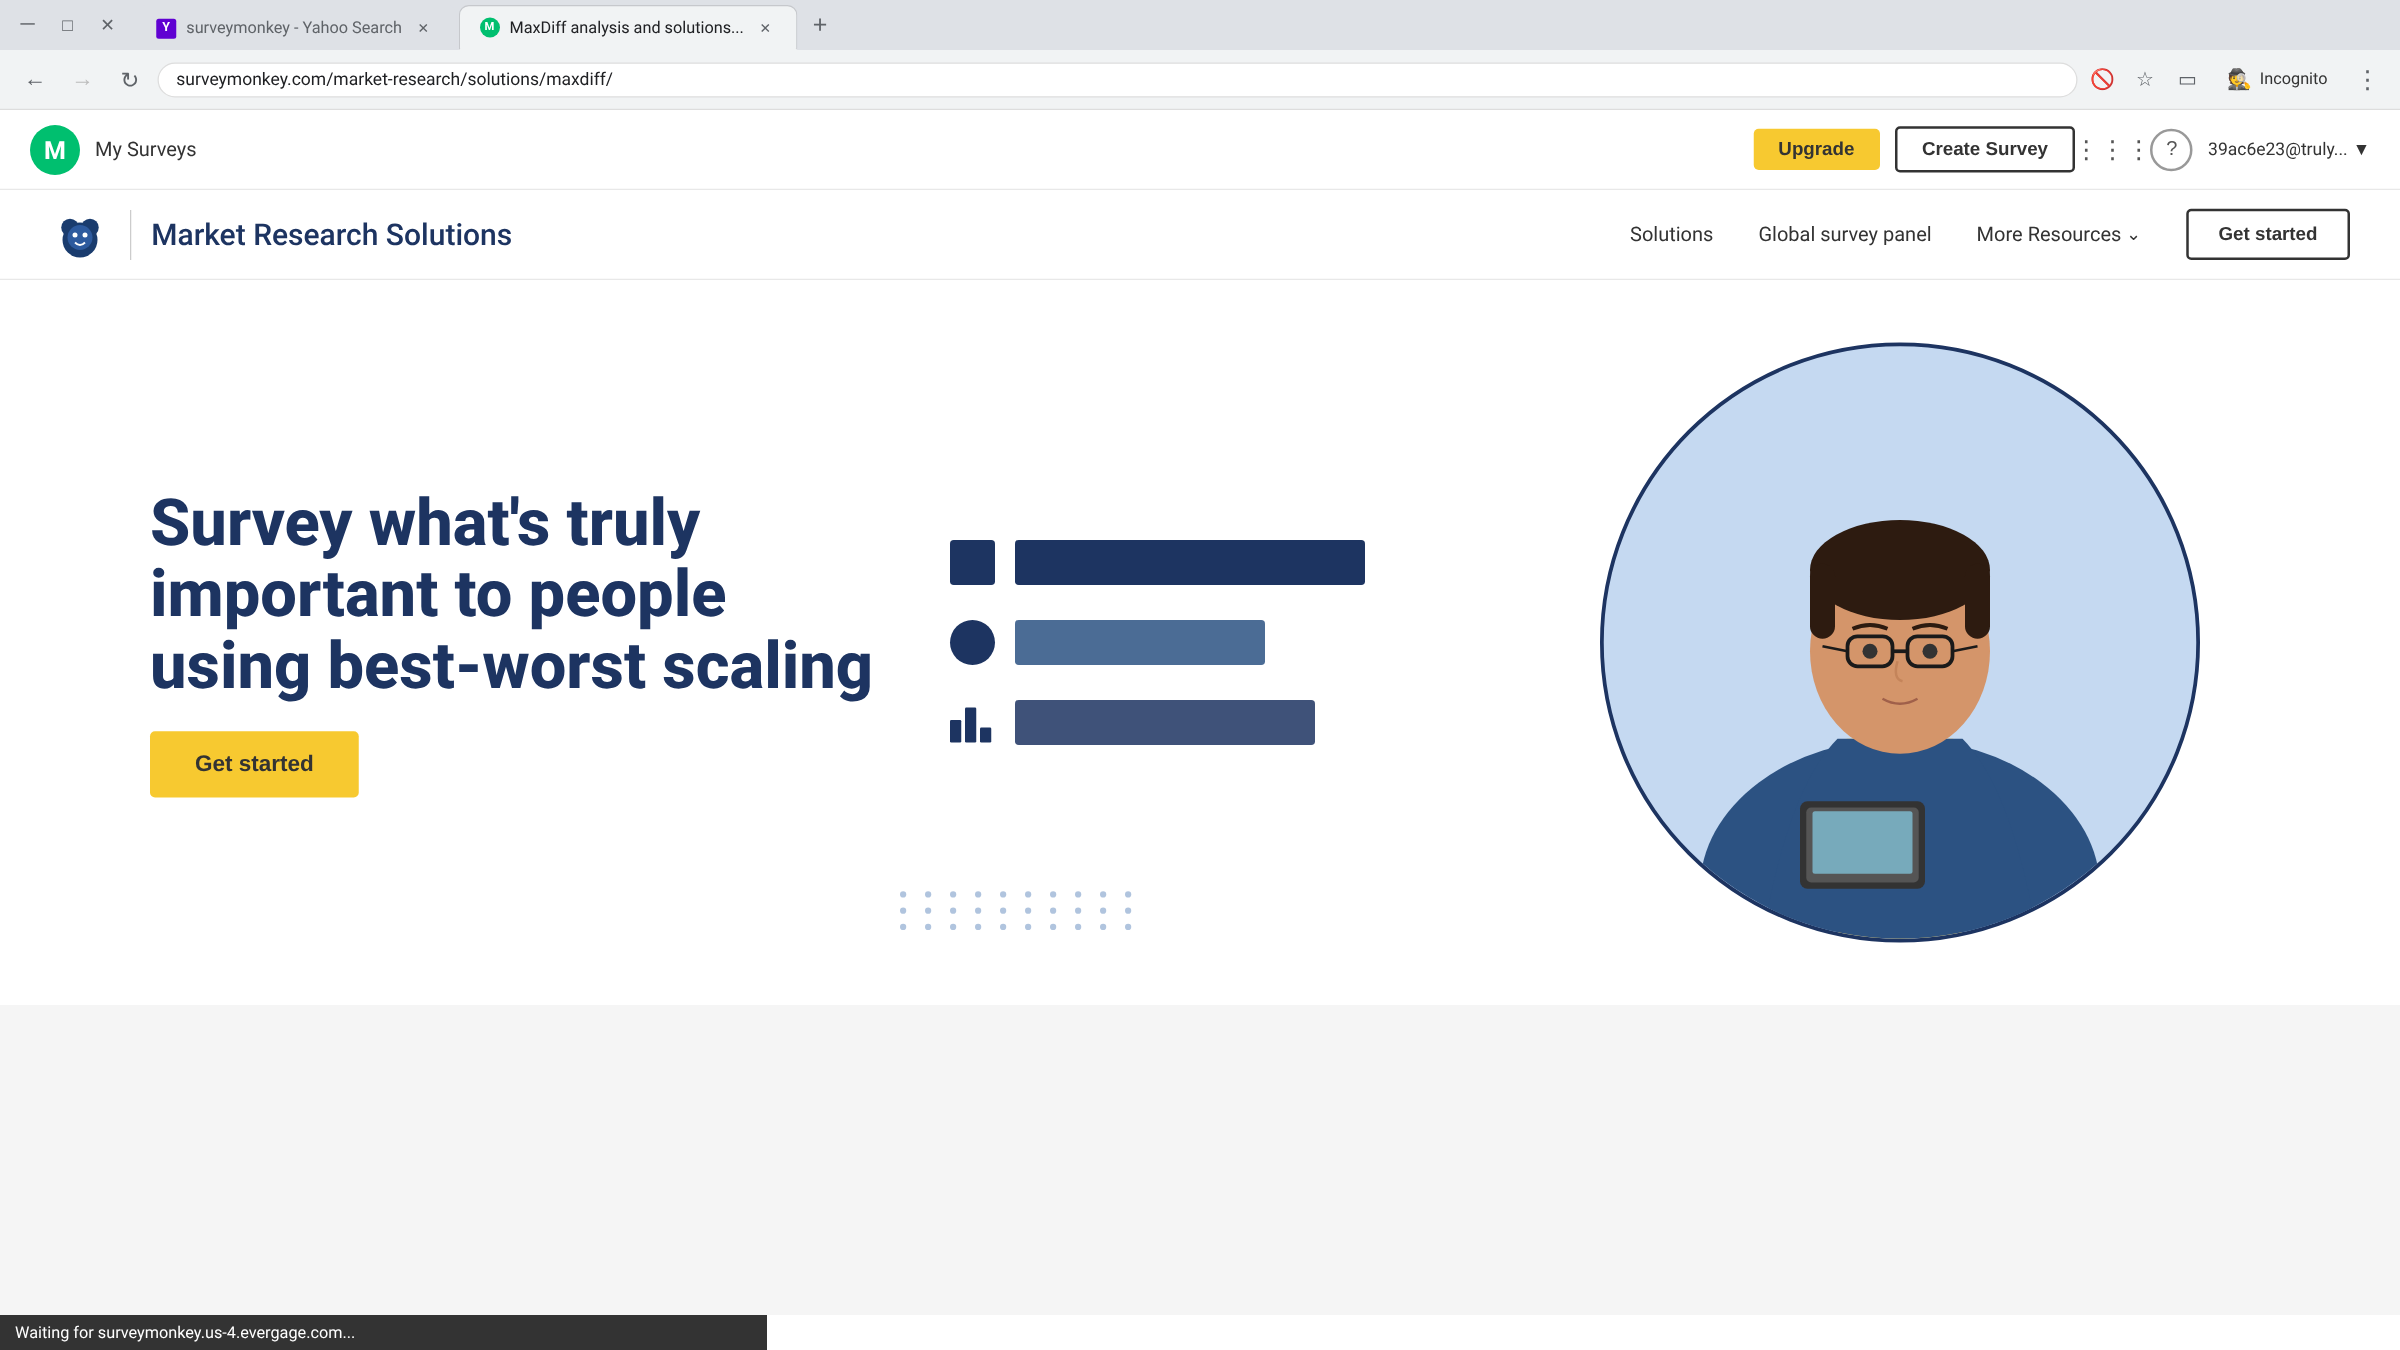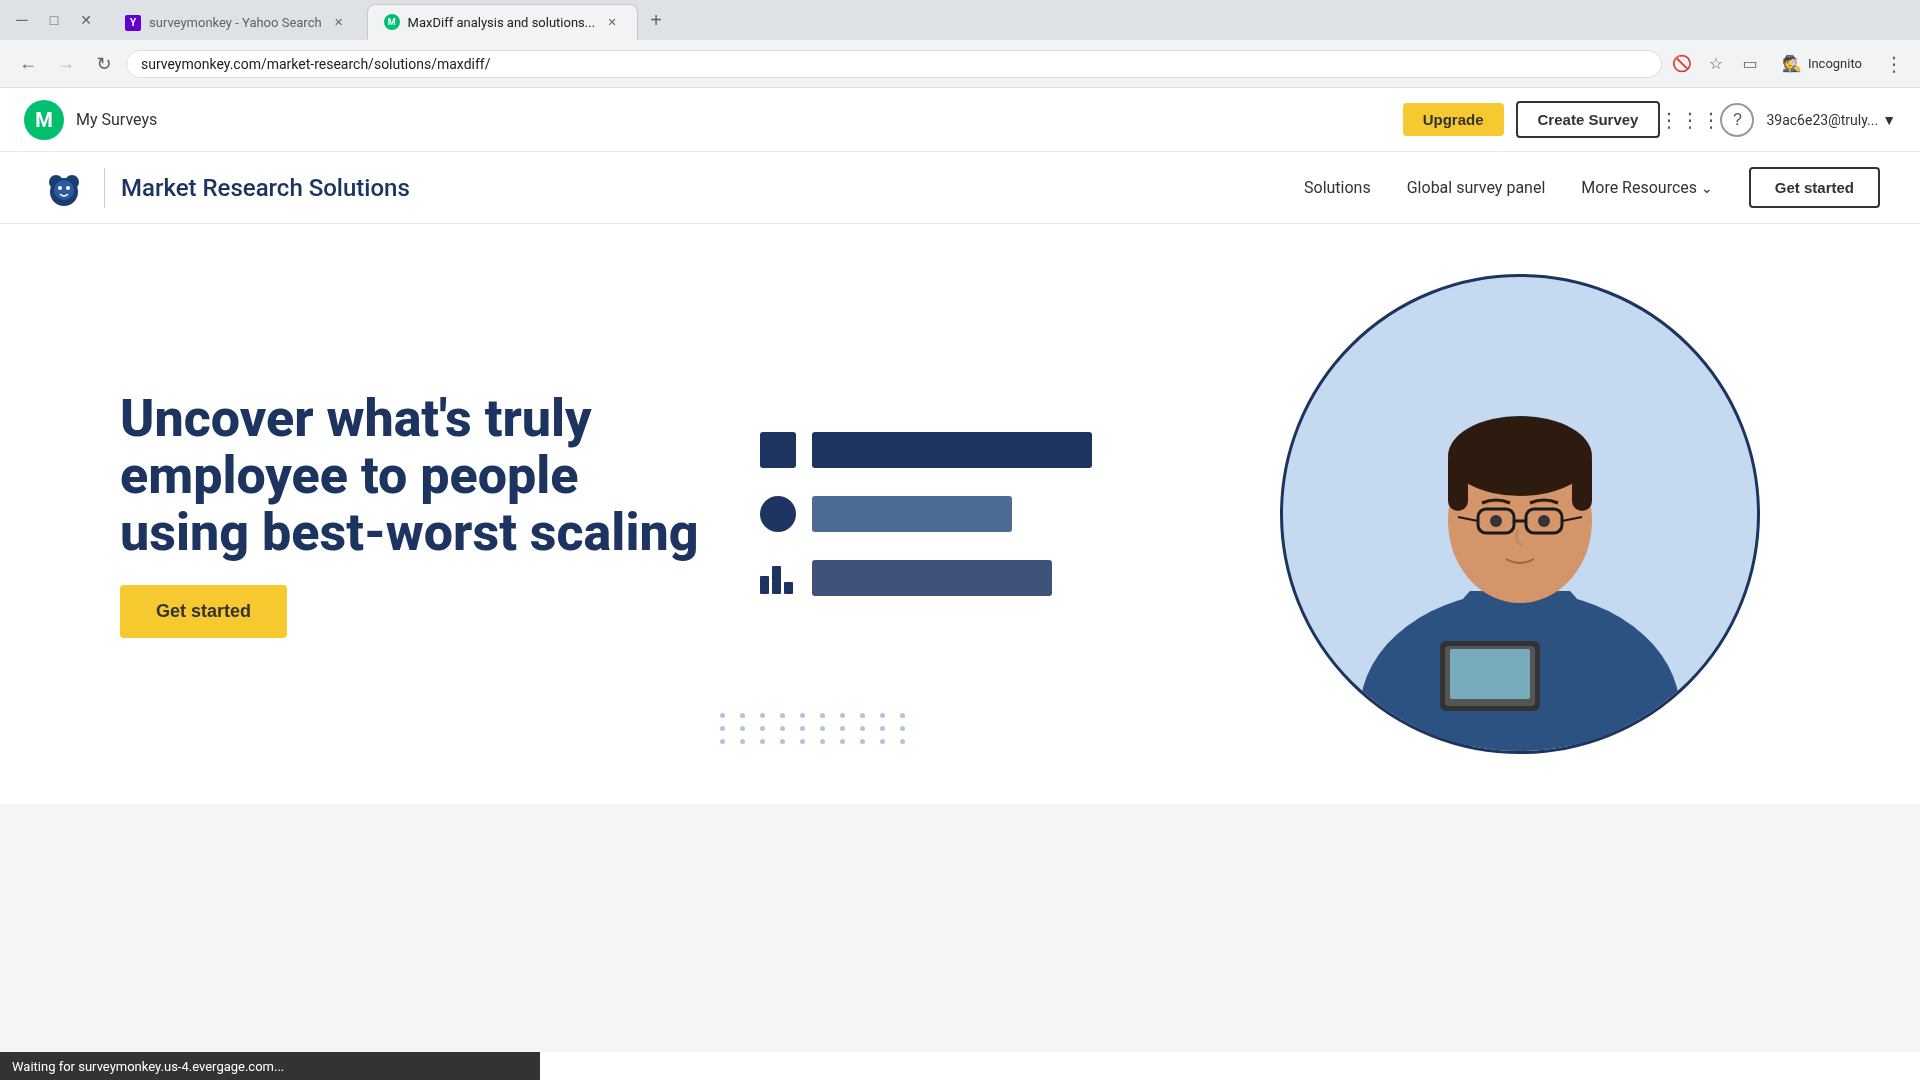--- a/index.html
+++ b/index.html
@@ -96,21 +96,21 @@
         <span>More Resources</span>
         <span style="font-size:14px;">⌄</span>
       </div>
       <button style="background:#fff;color:#333;border:2px solid #333;padding:10px 24px;border-radius:4px;font-size:15px;font-weight:600;cursor:pointer;">Get started</button>
     </div>
   </div>
 
   <div style="display:flex;align-items:center;padding:40px 80px 40px 120px;min-height:500px;background:#fff;position:relative;overflow:hidden;">
 
     <div style="flex:0 0 580px;z-index:2;">
-      <h1 style="font-size:52px;font-weight:800;color:#1d3461;line-height:1.1;margin-bottom:24px;">Uncover what's truly employee to people using best-worst scaling</h1>
+      <h1 style="font-size:52px;font-weight:800;color:#1d3461;line-height:1.1;margin-bottom:24px;">Survey what's truly important to people using best-worst scaling</h1>
       <button style="background:#f7c930;color:#333;border:none;padding:16px 36px;border-radius:4px;font-size:18px;font-weight:700;cursor:pointer;">Get started</button>
     </div>
 
     <div style="flex:1;position:relative;height:500px;display:flex;align-items:center;">
 
       <div style="position:absolute;left:60px;top:50%;transform:translateY(-50%);display:flex;flex-direction:column;gap:28px;z-index:2;">
 
         <div style="display:flex;align-items:center;gap:16px;">
           <div style="width:36px;height:36px;background:#1d3461;border-radius:3px;flex-shrink:0;"></div>
           <div style="width:280px;height:36px;background:#1d3461;border-radius:3px;"></div>
@@ -206,15 +206,15 @@
           <rect x="140" y="358" width="80" height="50" rx="2" fill="#7ab"></rect>
         </svg>
       </div>
     </div>
   </div>
 
   <div style="background:#f5f5f5;height:calc(1080px - 40px - 48px - 28px - 64px - 72px - 500px);min-height:40px;"></div>
 
 </div>
 
-<div style="position:fixed;bottom:0;left:0;width:540px;background:#333;color:#fff;font-size:13px;padding:4px 12px;height:28px;display:flex;align-items:center;">
+<div style="position:fixed;bottom:0;left:0;width:613px;background:#333;color:#fff;font-size:13px;padding:4px 12px;height:28px;display:flex;align-items:center;">
   <span>Waiting for surveymonkey.us-4.evergage.com...</span>
 </div>
 
 </body></html>

